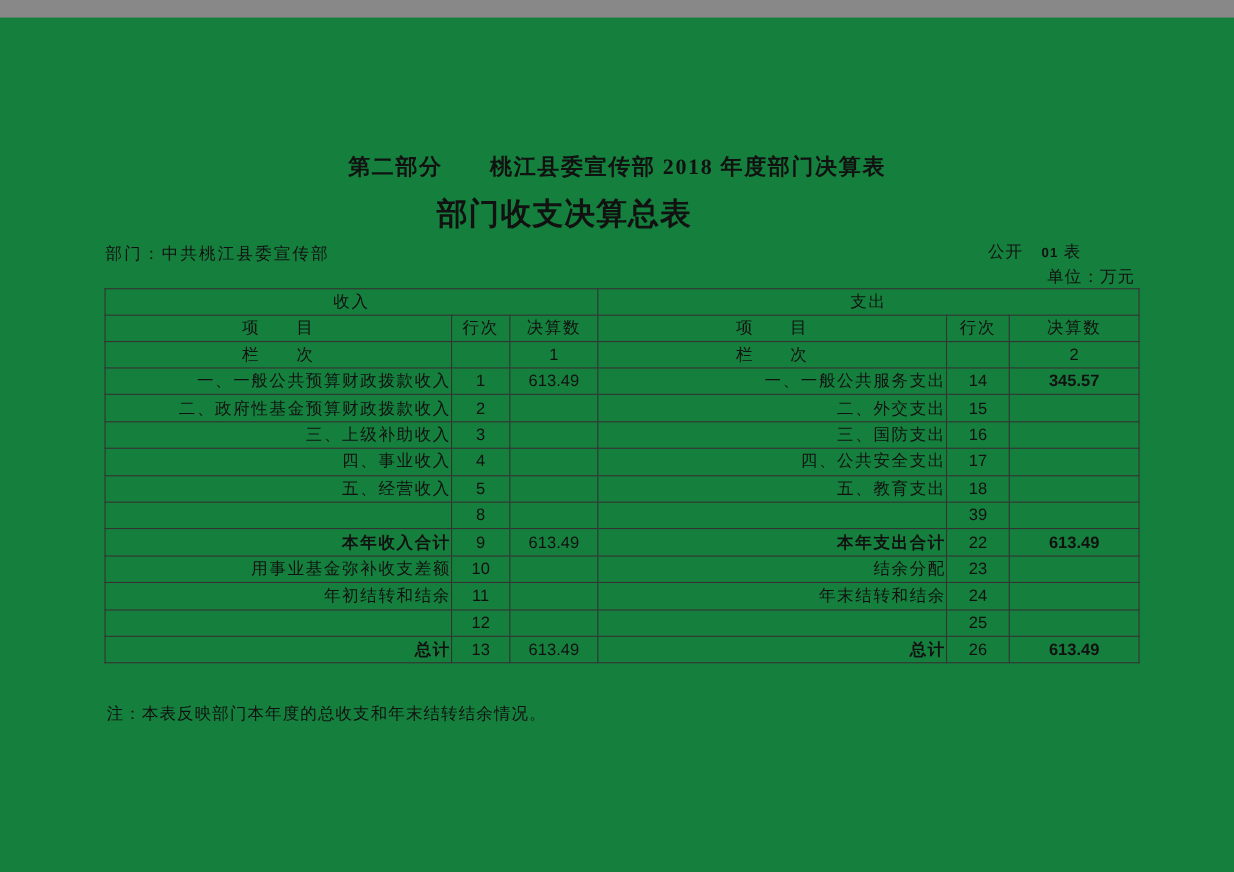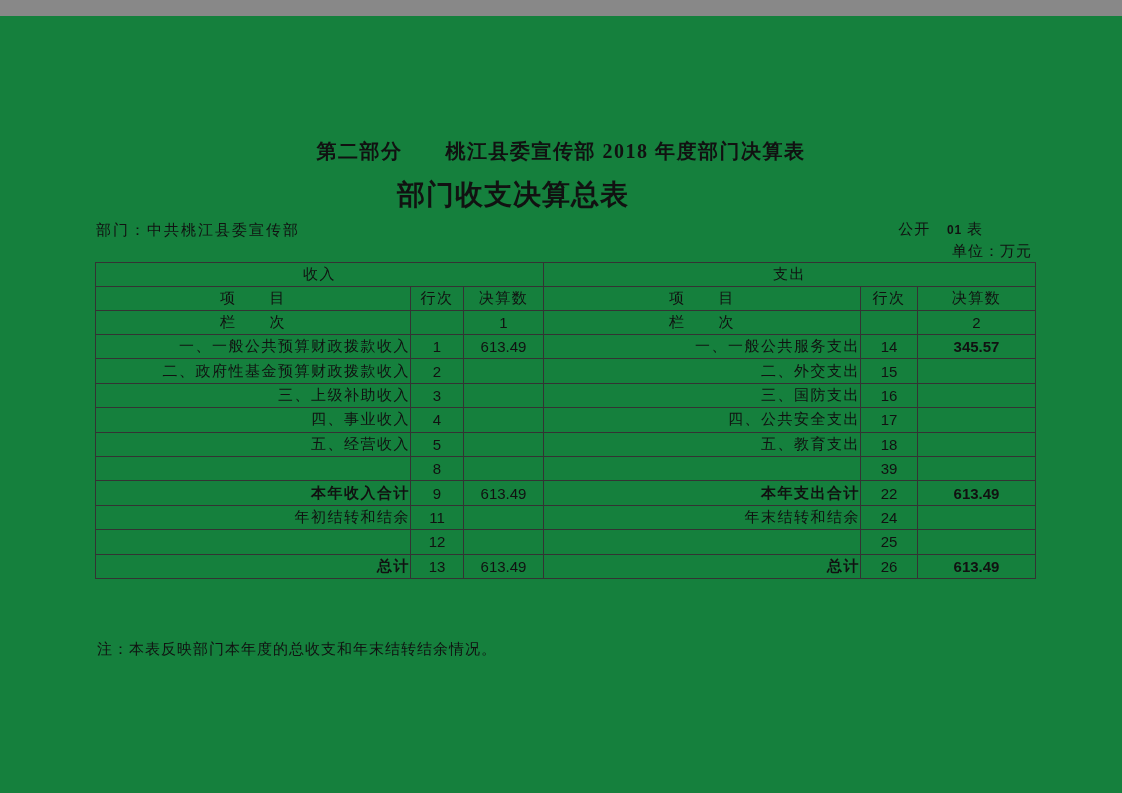--- a/index.html
+++ b/index.html
@@ -169,20 +169,28 @@
           </tr>
           <tr>
             <td class="item center bold">本年收入合计</td>
             <td class="num">9</td>
             <td class="num">613.49</td>
             <td class="item center bold">本年支出合计</td>
             <td class="num">22</td>
             <td class="num bold">613.49</td>
           </tr>
           <tr>
+            <td class="item center">用事业基金弥补收支差额</td>
+            <td class="num">10</td>
+            <td class="num"></td>
+            <td class="item center">结余分配</td>
+            <td class="num">23</td>
+            <td class="num"></td>
+          </tr>
+          <tr>
             <td class="item center">年初结转和结余</td>
             <td class="num">11</td>
             <td class="num"></td>
             <td class="item center">年末结转和结余</td>
             <td class="num">24</td>
             <td class="num"></td>
           </tr>
           <tr>
             <td class="item"></td>
             <td class="num">12</td>

